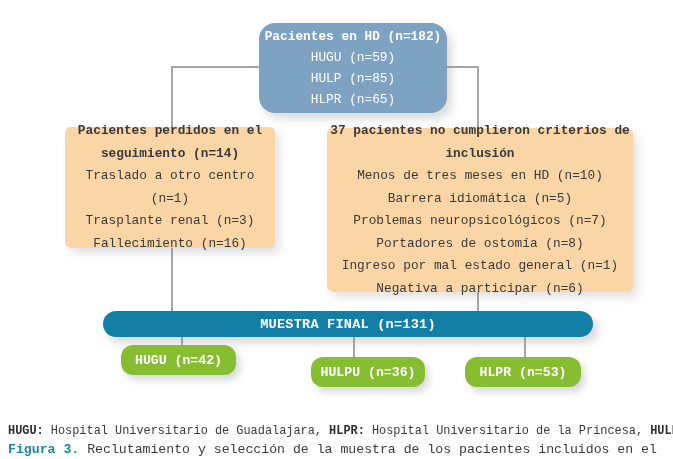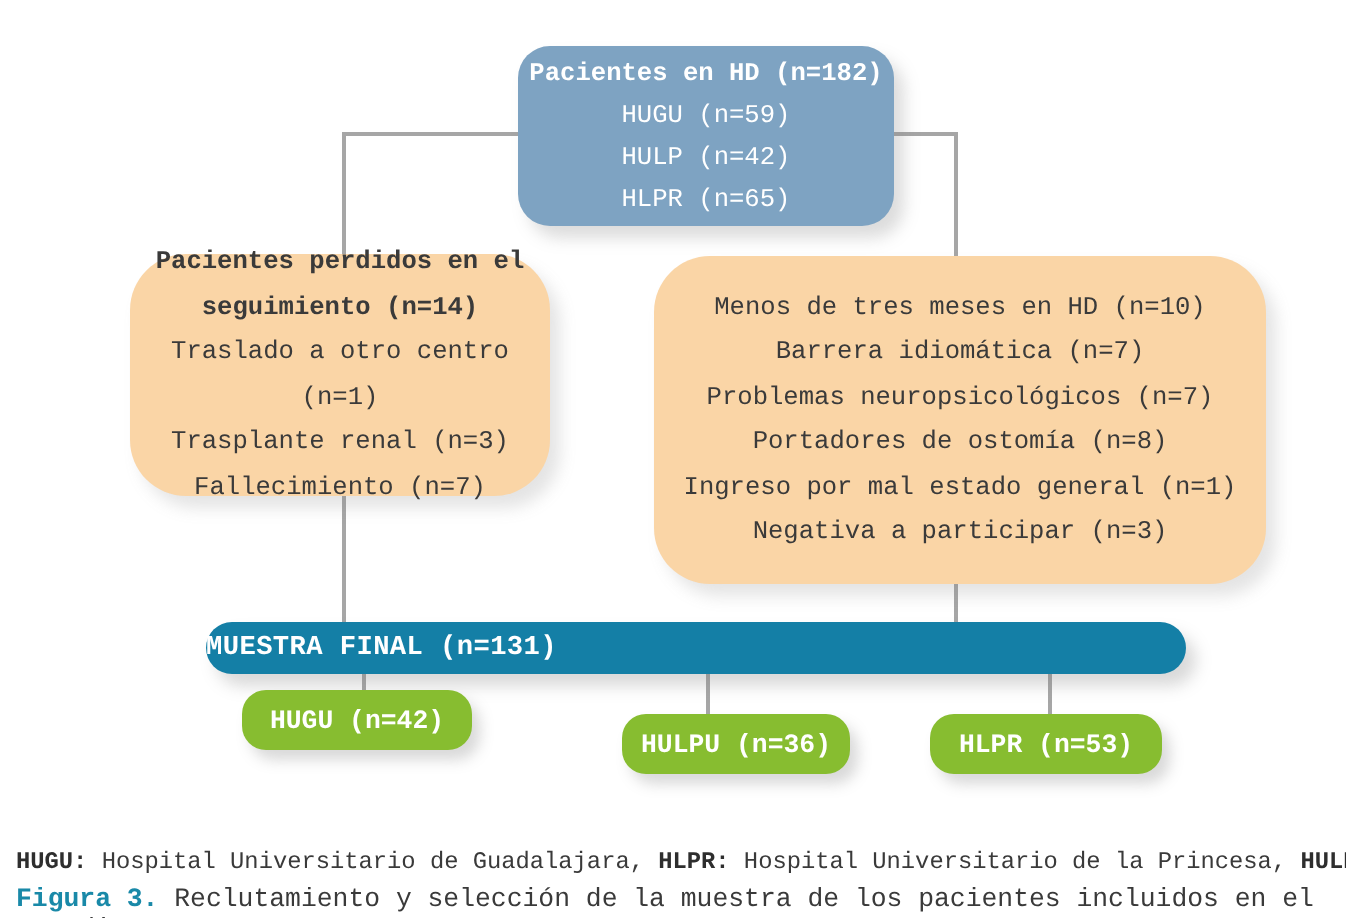--- a/index.html
+++ b/index.html
@@ -30,38 +30,38 @@
     color: #ffffff;
     border-radius: 16px;
     box-shadow: 5px 6px 8px rgba(130,130,130,0.28);
     font-size: 12.8px;
   }
   .blue-box .line { line-height: 21px; }
 
   .peach-box {
     background: #fad5a6;
     color: #3a3a3a;
-    border-radius: 28px;
+    border-radius: 6px;
     box-shadow: 5px 6px 8px rgba(130,130,130,0.22);
     font-size: 12.8px;
   }
   .peach-box .line { line-height: 22.5px; }
 
   .box-title { font-weight: bold; }
 
   .bar {
     position: absolute;
     box-sizing: border-box;
     background: #147fa6;
     color: #ffffff;
     border-radius: 14px;
     box-shadow: 5px 6px 8px rgba(130,130,130,0.3);
     display: flex;
     align-items: center;
-    justify-content: flex-start;
+    justify-content: center;
     font-weight: bold;
     font-size: 13.6px;
     letter-spacing: 0.2px;
   }
 
   .green-box {
     position: absolute;
     box-sizing: border-box;
     background: #87bd30;
     color: #ffffff;
@@ -105,39 +105,40 @@
   <div class="connector" style="left:477px; top:66px; width:2px; height:63px;"></div>
   <div class="connector" style="left:171px; top:247px; width:2px; height:66px;"></div>
   <div class="connector" style="left:477px; top:291px; width:2px; height:22px;"></div>
   <div class="connector" style="left:181px; top:336px; width:2px; height:22px;"></div>
   <div class="connector" style="left:353px; top:336px; width:2px; height:22px;"></div>
   <div class="connector" style="left:524px; top:336px; width:2px; height:22px;"></div>
 
   <div class="node blue-box" style="left:259px; top:23px; width:188px; height:90px;">
     <div class="line box-title">Pacientes en HD (n=182)</div>
     <div class="line">HUGU (n=59)</div>
-    <div class="line">HULP (n=42)</div>
+    <div class="line">HULP (n=85)</div>
     <div class="line">HLPR (n=65)</div>
   </div>
 
   <div class="node peach-box" style="left:65px; top:127px; width:210px; height:121px;">
     <div class="line box-title">Pacientes perdidos en el</div>
     <div class="line box-title">seguimiento (n=14)</div>
     <div class="line">Traslado a otro centro (n=1)</div>
     <div class="line">Trasplante renal (n=3)</div>
-    <div class="line">Fallecimiento (n=7)</div>
+    <div class="line">Fallecimiento (n=16)</div>
   </div>
 
   <div class="node peach-box" style="left:327px; top:128px; width:306px; height:164px;">
+    <div class="line box-title">37 pacientes no cumplieron criterios de inclusión</div>
     <div class="line">Menos de tres meses en HD (n=10)</div>
-    <div class="line">Barrera idiomática (n=7)</div>
+    <div class="line">Barrera idiomática (n=5)</div>
     <div class="line">Problemas neuropsicológicos (n=7)</div>
     <div class="line">Portadores de ostomía (n=8)</div>
     <div class="line">Ingreso por mal estado general (n=1)</div>
-    <div class="line">Negativa a participar (n=3)</div>
+    <div class="line">Negativa a participar (n=6)</div>
   </div>
 
   <div class="bar" style="left:103px; top:311px; width:490px; height:26px;">
     <span>MUESTRA FINAL (n=131)</span>
   </div>
 
   <div class="green-box" style="left:121px; top:345px; width:115px; height:30px;">
     <span>HUGU (n=42)</span>
   </div>
   <div class="green-box" style="left:311px; top:357px; width:114px; height:30px;justify-content:center;">

